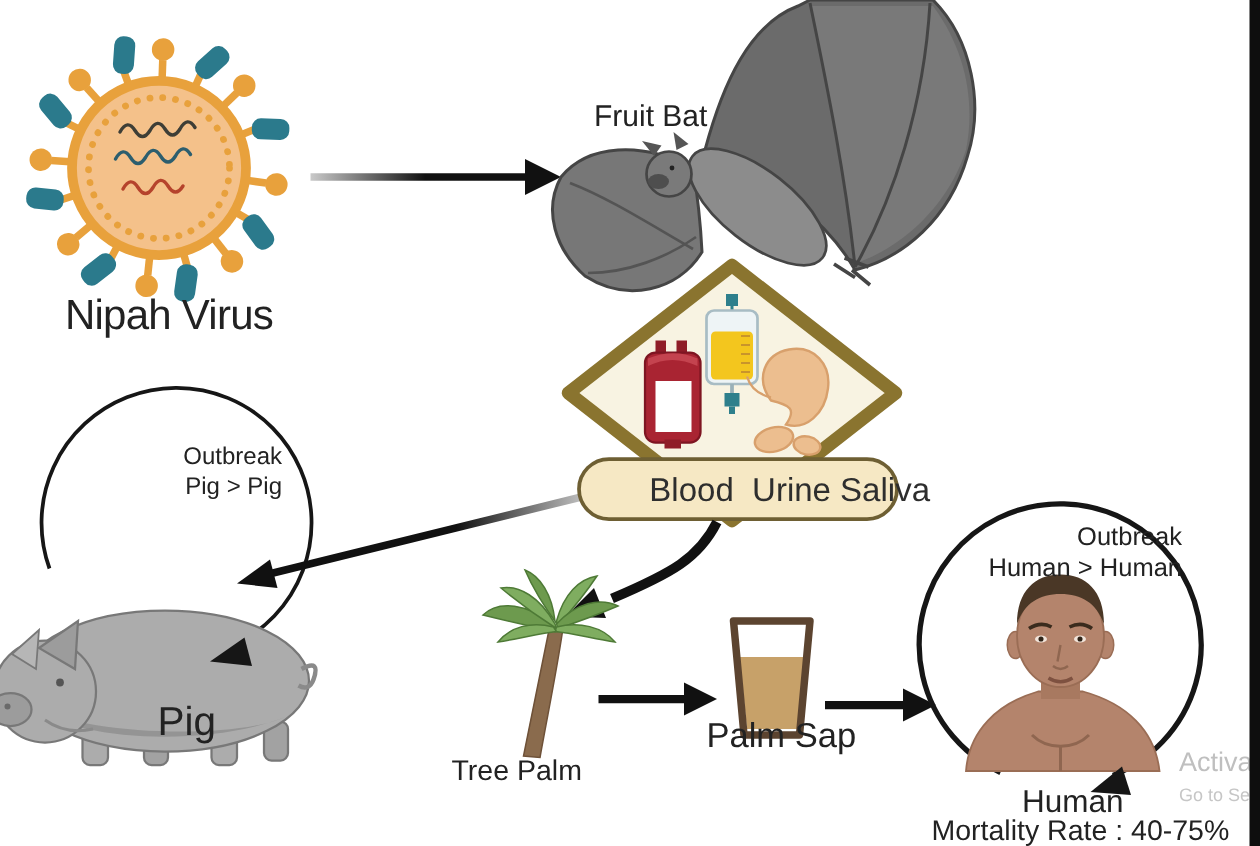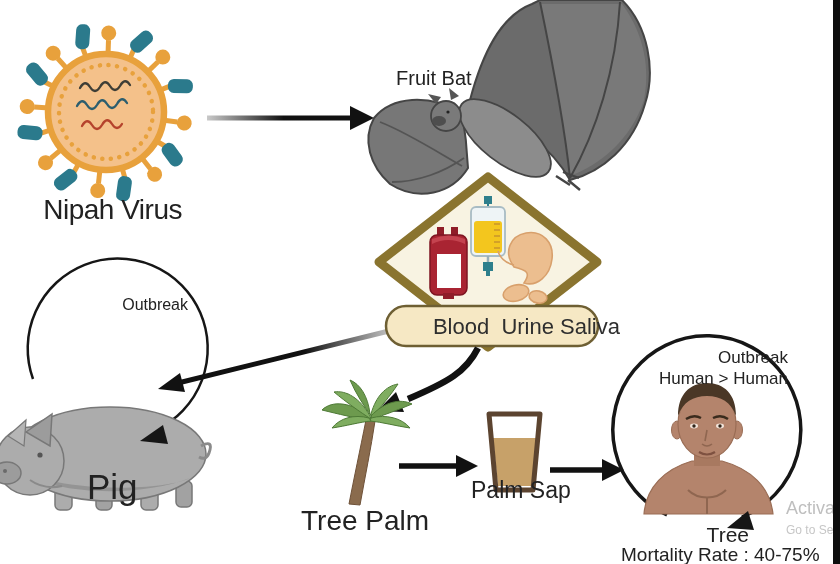--- a/index.html
+++ b/index.html
@@ -7,22 +7,22 @@
          font-family:"Liberation Sans",sans-serif;}
   .stage svg{position:absolute;left:0;top:0;}
   .lbl{position:absolute;font-weight:400;color:#222;line-height:1.25;}
   .lbl.center{text-align:right;}
   .pre{white-space:pre;}
   .nowrap{white-space:nowrap;}
   #nipah-label{left:14px;top:192px;width:168px;font-size:28px;letter-spacing:-0.5px;}
   #fruitbat-label{left:396px;top:66px;font-size:20px;}
   #pill-label{left:388px;top:313px;width:232px;font-size:22px;color:#2e2e2e;}
   #pig-outbreak-label{left:48px;top:295px;width:140px;font-size:16px;}
-  #pig-label{left:87px;top:465px;font-size:35px;}
-  #treepalm-label{left:301px;top:503px;font-size:28px;text-align:center;}
+  #pig-label{left:105px;top:465px;font-size:27px;}
+  #treepalm-label{left:301px;top:503px;font-size:19px;text-align:center;}
   #palmsap-label{left:471px;top:476px;font-size:23px;}
   #human-outbreak-label{left:626px;top:347px;width:162px;font-size:17px;}
   #human-label{left:657px;top:522px;width:92px;font-size:21px;}
   #mortality-label{left:621px;top:543px;font-size:19px;}
   #wm1{position:absolute;left:786px;top:498px;font-size:18px;color:#bfbfbf;font-weight:400;}
   #wm2{position:absolute;left:786px;top:523px;font-size:12px;color:#c6c6c6;font-weight:400;}
   #edge-bar{position:absolute;left:833px;top:0;width:7px;height:564px;background:#0e0e0e;}
 </style>
 </head>
 <body>
@@ -265,34 +265,35 @@
   </svg>
 
   <div class="lbl center" id="nipah-label">Nipah Virus</div>
 
   <div class="lbl" id="fruitbat-label">Fruit Bat</div>
 
   <div class="lbl center pre" id="pill-label">Blood  Urine Saliva</div>
 
   <div class="lbl center" id="pig-outbreak-label">
     <div>Outbreak</div>
+    <div>Pig &gt; Pig</div>
   </div>
 
   <div class="lbl" id="pig-label">Pig</div>
 
   <div class="lbl" id="treepalm-label">Tree Palm</div>
 
   <div class="lbl" id="palmsap-label">Palm Sap</div>
 
   <div class="lbl center" id="human-outbreak-label">
     <div>Outbreak</div>
     <div>Human &gt; Human</div>
   </div>
 
-  <div class="lbl center" id="human-label">Tree</div>
+  <div class="lbl center" id="human-label">Human</div>
 
   <div class="lbl nowrap" id="mortality-label">Mortality Rate : 40-75%</div>
 
   <div id="wm1">Activat</div>
   <div id="wm2">Go to Se</div>
 
   <div id="edge-bar"></div>
 </div>
 
 </body></html>

